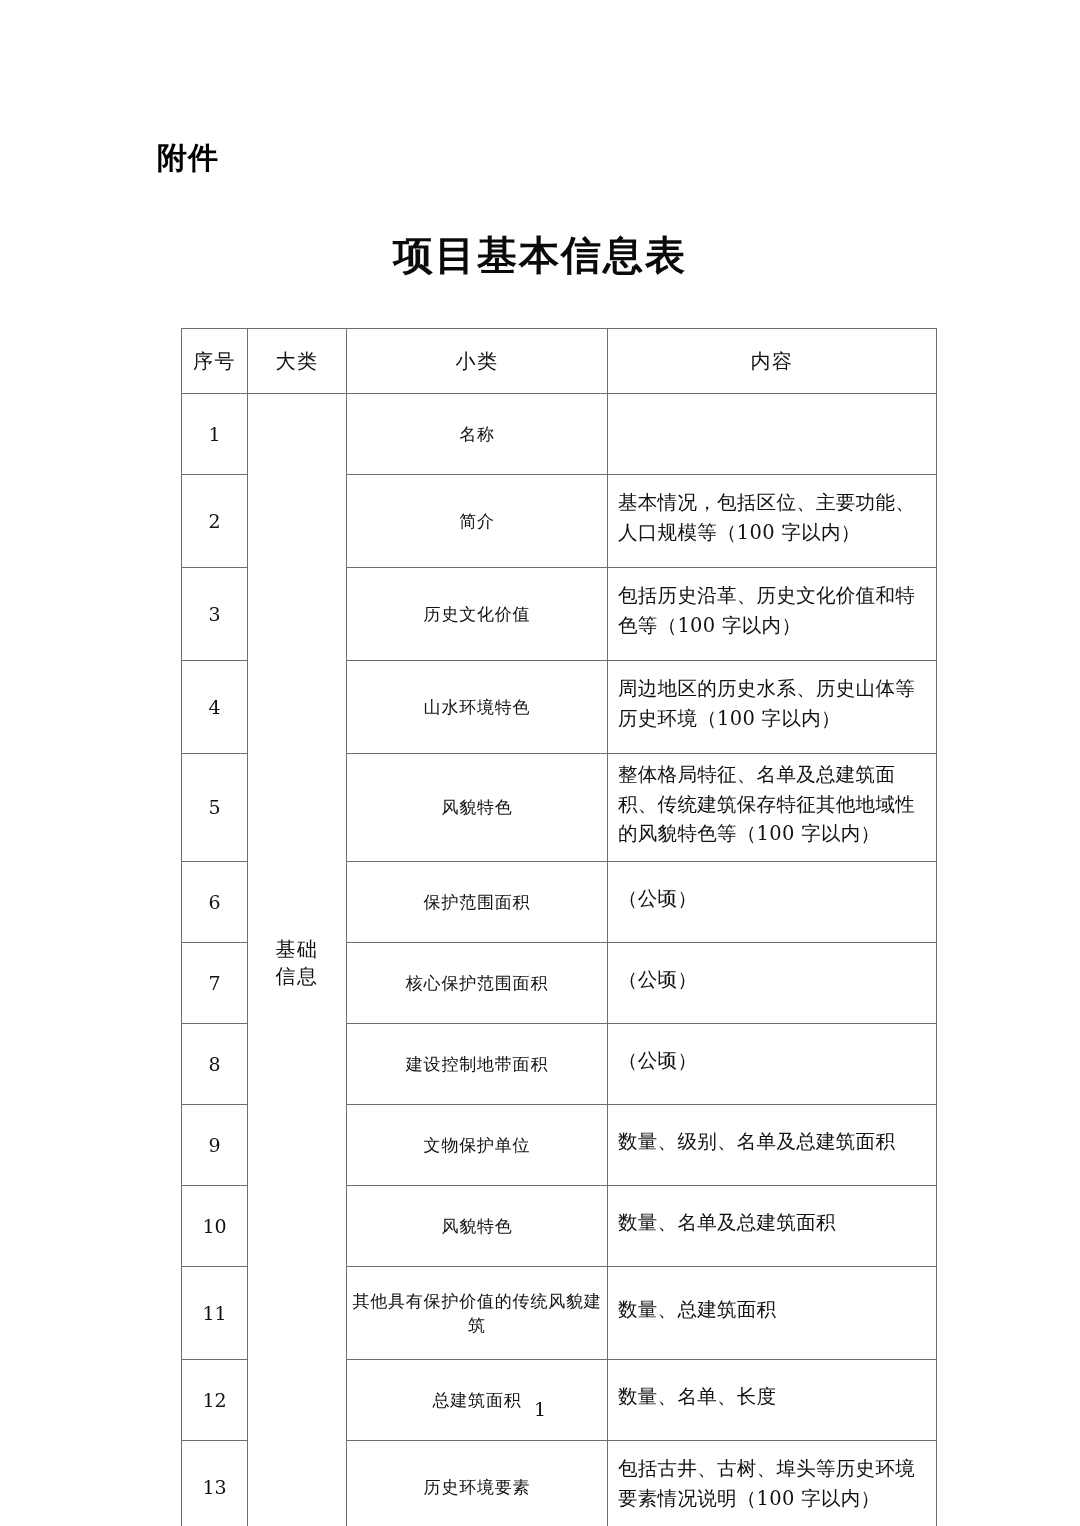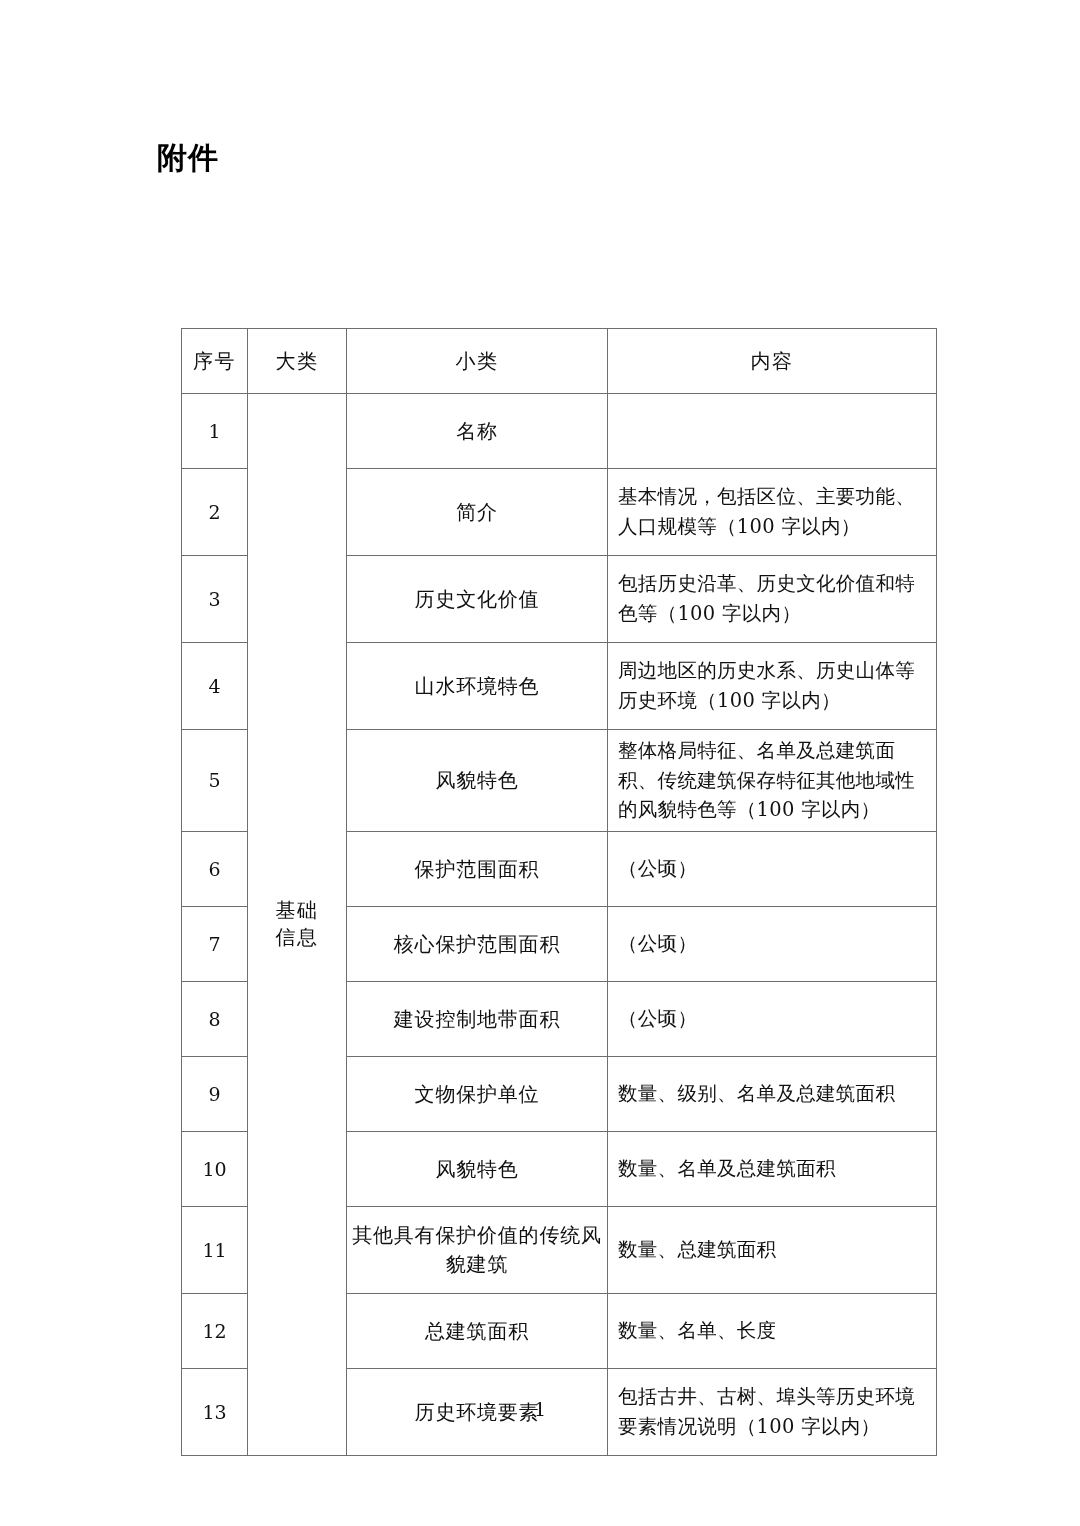--- a/index.html
+++ b/index.html
@@ -90,27 +90,27 @@
     text-align: center;
     line-height: 1.38;
     letter-spacing: 1.5px;
     font-size: 20px;
   }
   td.cell-minor {
     text-align: center;
     line-height: 1.42;
     letter-spacing: 0.8px;
     padding: 6px 1px;
-    font-size: 20px;
+    font-size: 17px;
   }
   td.cell-content {
     text-align: left;
     line-height: 1.52;
     letter-spacing: 0.3px;
-    padding: 6px 8px 6px 10px;
+    padding: 6px 8px 12px 10px;
     font-size: 19.5px;
   }
 
   
   tr.r-1 td { height: 62px; }
   tr.r-2 td { height: 74px; }
   tr.r-3 td { height: 88px; }
 
   
   .page-number {
@@ -124,20 +124,21 @@
     color: #111111;
   }
 </style>
 </head>
 <body>
 
 <div class="page">
 
   <div class="attachment-label">附件</div>
 
+  <div class="doc-title">项目基本信息表</div>
 
   <table class="info-table">
     <colgroup>
       <col class="col-no">
       <col class="col-major">
       <col class="col-minor">
       <col class="col-content">
     </colgroup>
     <thead>
       <tr>

